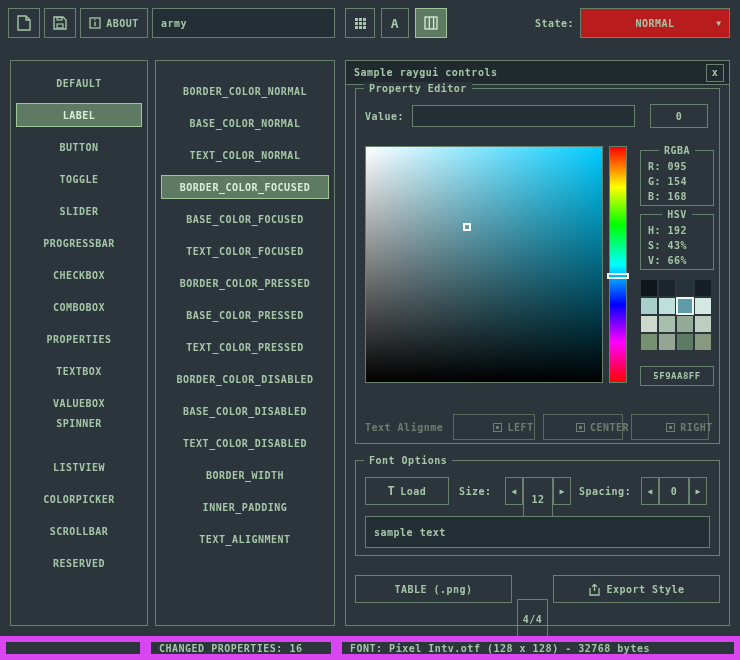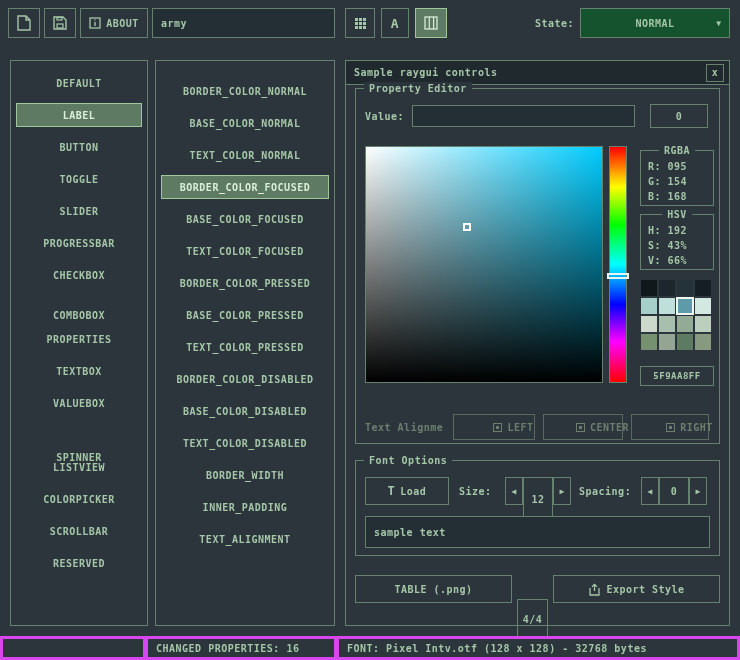--- a/index.html
+++ b/index.html
@@ -88,21 +88,21 @@
   }
   .arrow { font-size: 8px; letter-spacing: 0; }
   .align-ico {
     width: 9px; height: 9px; border: 1px solid currentColor;
     display: inline-flex; align-items: center; justify-content: center;
     flex: none;
   }
   .align-ico::after { content:""; width: 3px; height: 3px; background: currentColor; }
   .status-seg {
     position: absolute; top: 636px; height: 24px;
-    border: 3px solid #d946ef;
+    border: 6px solid #d946ef;
     display: flex; align-items: center; padding: 0 8px;
     white-space: nowrap;
   }
   svg { display: block; }
   .chev { font-size: 8px; letter-spacing: 0; }
 </style>
 </head>
 <body>
 
 <div class="btn" style="left:8px;top:8px;width:32px;height:30px">
@@ -164,38 +164,38 @@
     <svg width="14" height="14" viewBox="0 0 14 14">
         <rect x="1" y="1" width="12" height="12" fill="none" stroke="currentColor" stroke-width="1.3"></rect>
         <line x1="5.3" y1="1" x2="5.3" y2="13" stroke="currentColor" stroke-width="1.2"></line>
         <line x1="9.6" y1="1" x2="9.6" y2="13" stroke="currentColor" stroke-width="1.2"></line>
       </svg>
   </span>
 </div>
 
 <div class="label" style="left:494px;top:8px;width:80px;height:30px;justify-content:flex-end">State:</div>
 
-<div class="btn" style="left:580px;top:8px;width:150px;height:30px;background:#14532d">
+<div class="btn" style="left:580px;top:8px;width:150px;height:30px;background:#b91c1c">
   <span>NORMAL</span>
   <span class="chev" style="position:absolute;right:8px">▼</span>
 </div>
 
 <div class="panel" id="controls-list" style="left:10px;top:60px;width:138px;height:566px">
     <div class="list-item" style="top: 10px;">DEFAULT</div>
     <div class="list-item selected" style="top: 42px;">LABEL</div>
     <div class="list-item" style="top: 74px;">BUTTON</div>
     <div class="list-item" style="top: 106px;">TOGGLE</div>
     <div class="list-item" style="top: 138px;">SLIDER</div>
     <div class="list-item" style="top: 170px;">PROGRESSBAR</div>
     <div class="list-item" style="top: 202px;">CHECKBOX</div>
-    <div class="list-item" style="top: 234px; margin-top: 8px;">COMBOBOX</div>
+    <div class="list-item" style="top: 234px;">COMBOBOX</div>
     <div class="list-item" style="top: 266px;">PROPERTIES</div>
     <div class="list-item" style="top: 298px;">TEXTBOX</div>
     <div class="list-item" style="top: 330px;">VALUEBOX</div>
-    <div class="list-item" style="top: 384px;">SPINNER</div>
+    <div class="list-item" style="top: 350px;">SPINNER</div>
     <div class="list-item" style="top: 394px;">LISTVIEW</div>
     <div class="list-item" style="top: 426px;">COLORPICKER</div>
     <div class="list-item" style="top: 458px;">SCROLLBAR</div>
     <div class="list-item" style="top: 490px;">RESERVED</div>
   </div>
 
 <div class="panel" id="properties-list" style="left:155px;top:60px;width:180px;height:566px">
     <div class="list-item" style="top: 18px;">BORDER_COLOR_NORMAL</div>
     <div class="list-item" style="top: 50px;">BASE_COLOR_NORMAL</div>
     <div class="list-item" style="top: 82px;">TEXT_COLOR_NORMAL</div>

